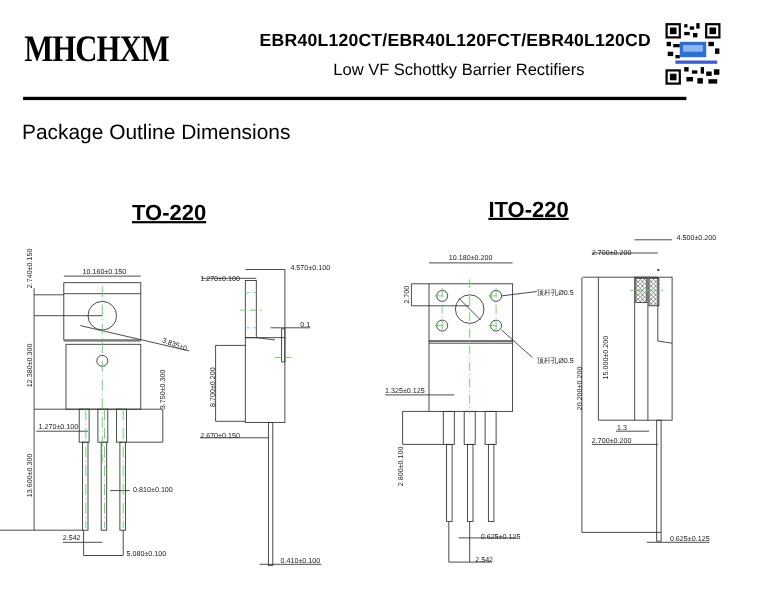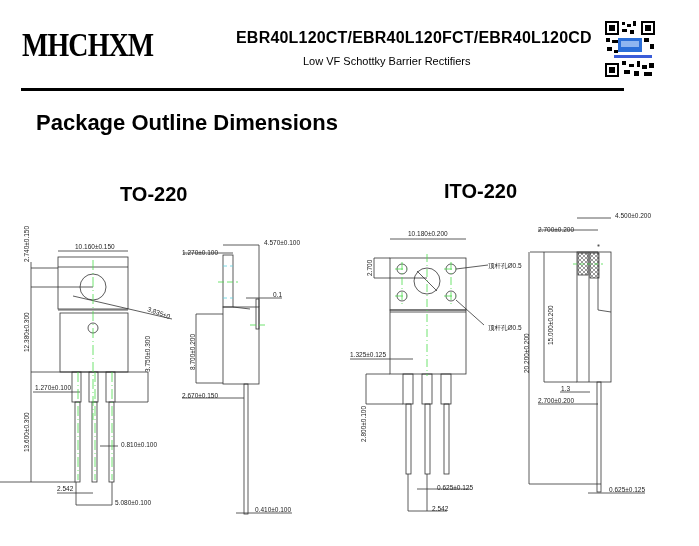--- a/index.html
+++ b/index.html
@@ -1,24 +1,24 @@
 <!DOCTYPE html>
 <html><head>
 <meta charset="utf-8">
 <style>
   html, body { margin:0; padding:0; background:#fff; }
   body { width:699px; height:546px; position:relative; overflow:hidden; font-family:"Liberation Sans", sans-serif; color:#000; }
   .abs { position:absolute; }
   .logo { left:22px; top:28px; font-family:"Liberation Serif", serif; font-weight:bold; font-size:34px; letter-spacing:-1px; transform:scaleX(0.82); transform-origin:left top; line-height:1; }
   .model { left:193px; top:29px; font-size:16px; font-weight:bold; letter-spacing:0.2px; white-space:nowrap;margin-left:43px; }
-  .subtitle { left:303px; top:55px; font-size:11px; white-space:nowrap;text-align:center; }
+  .subtitle { left:303px; top:55px; font-size:15px; white-space:nowrap;text-align:center; }
   .qr { left:604px; top:20px; width:52px; height:58px; }
   .rule { left:21px; top:88px; width:603px; height:3px; background:#000; }
-  .section-title { left:36px; top:110px; font-size:22px; font-weight:bold; white-space:nowrap; }
-  .pkg-title { font-size:20px; font-weight:bold; white-space:nowrap; }
+  .section-title { left:20px; top:110px; font-size:19px; font-weight:normal; white-space:nowrap; }
+  .pkg-title { font-size:20px; font-weight:bold; white-space:nowrap;text-decoration:underline; }
   svg.drawing { position:absolute; left:0; top:0; }
   svg text { font-family:"Liberation Sans", sans-serif; font-size:6.5px; fill:#222; }
 </style>
 </head>
 <body>
 
 <div class="abs logo">MHCHXM</div>
 <div class="abs model">EBR40L120CT/EBR40L120FCT/EBR40L120CD</div>
 <div class="abs subtitle">Low VF Schottky Barrier Rectifiers</div>
 

